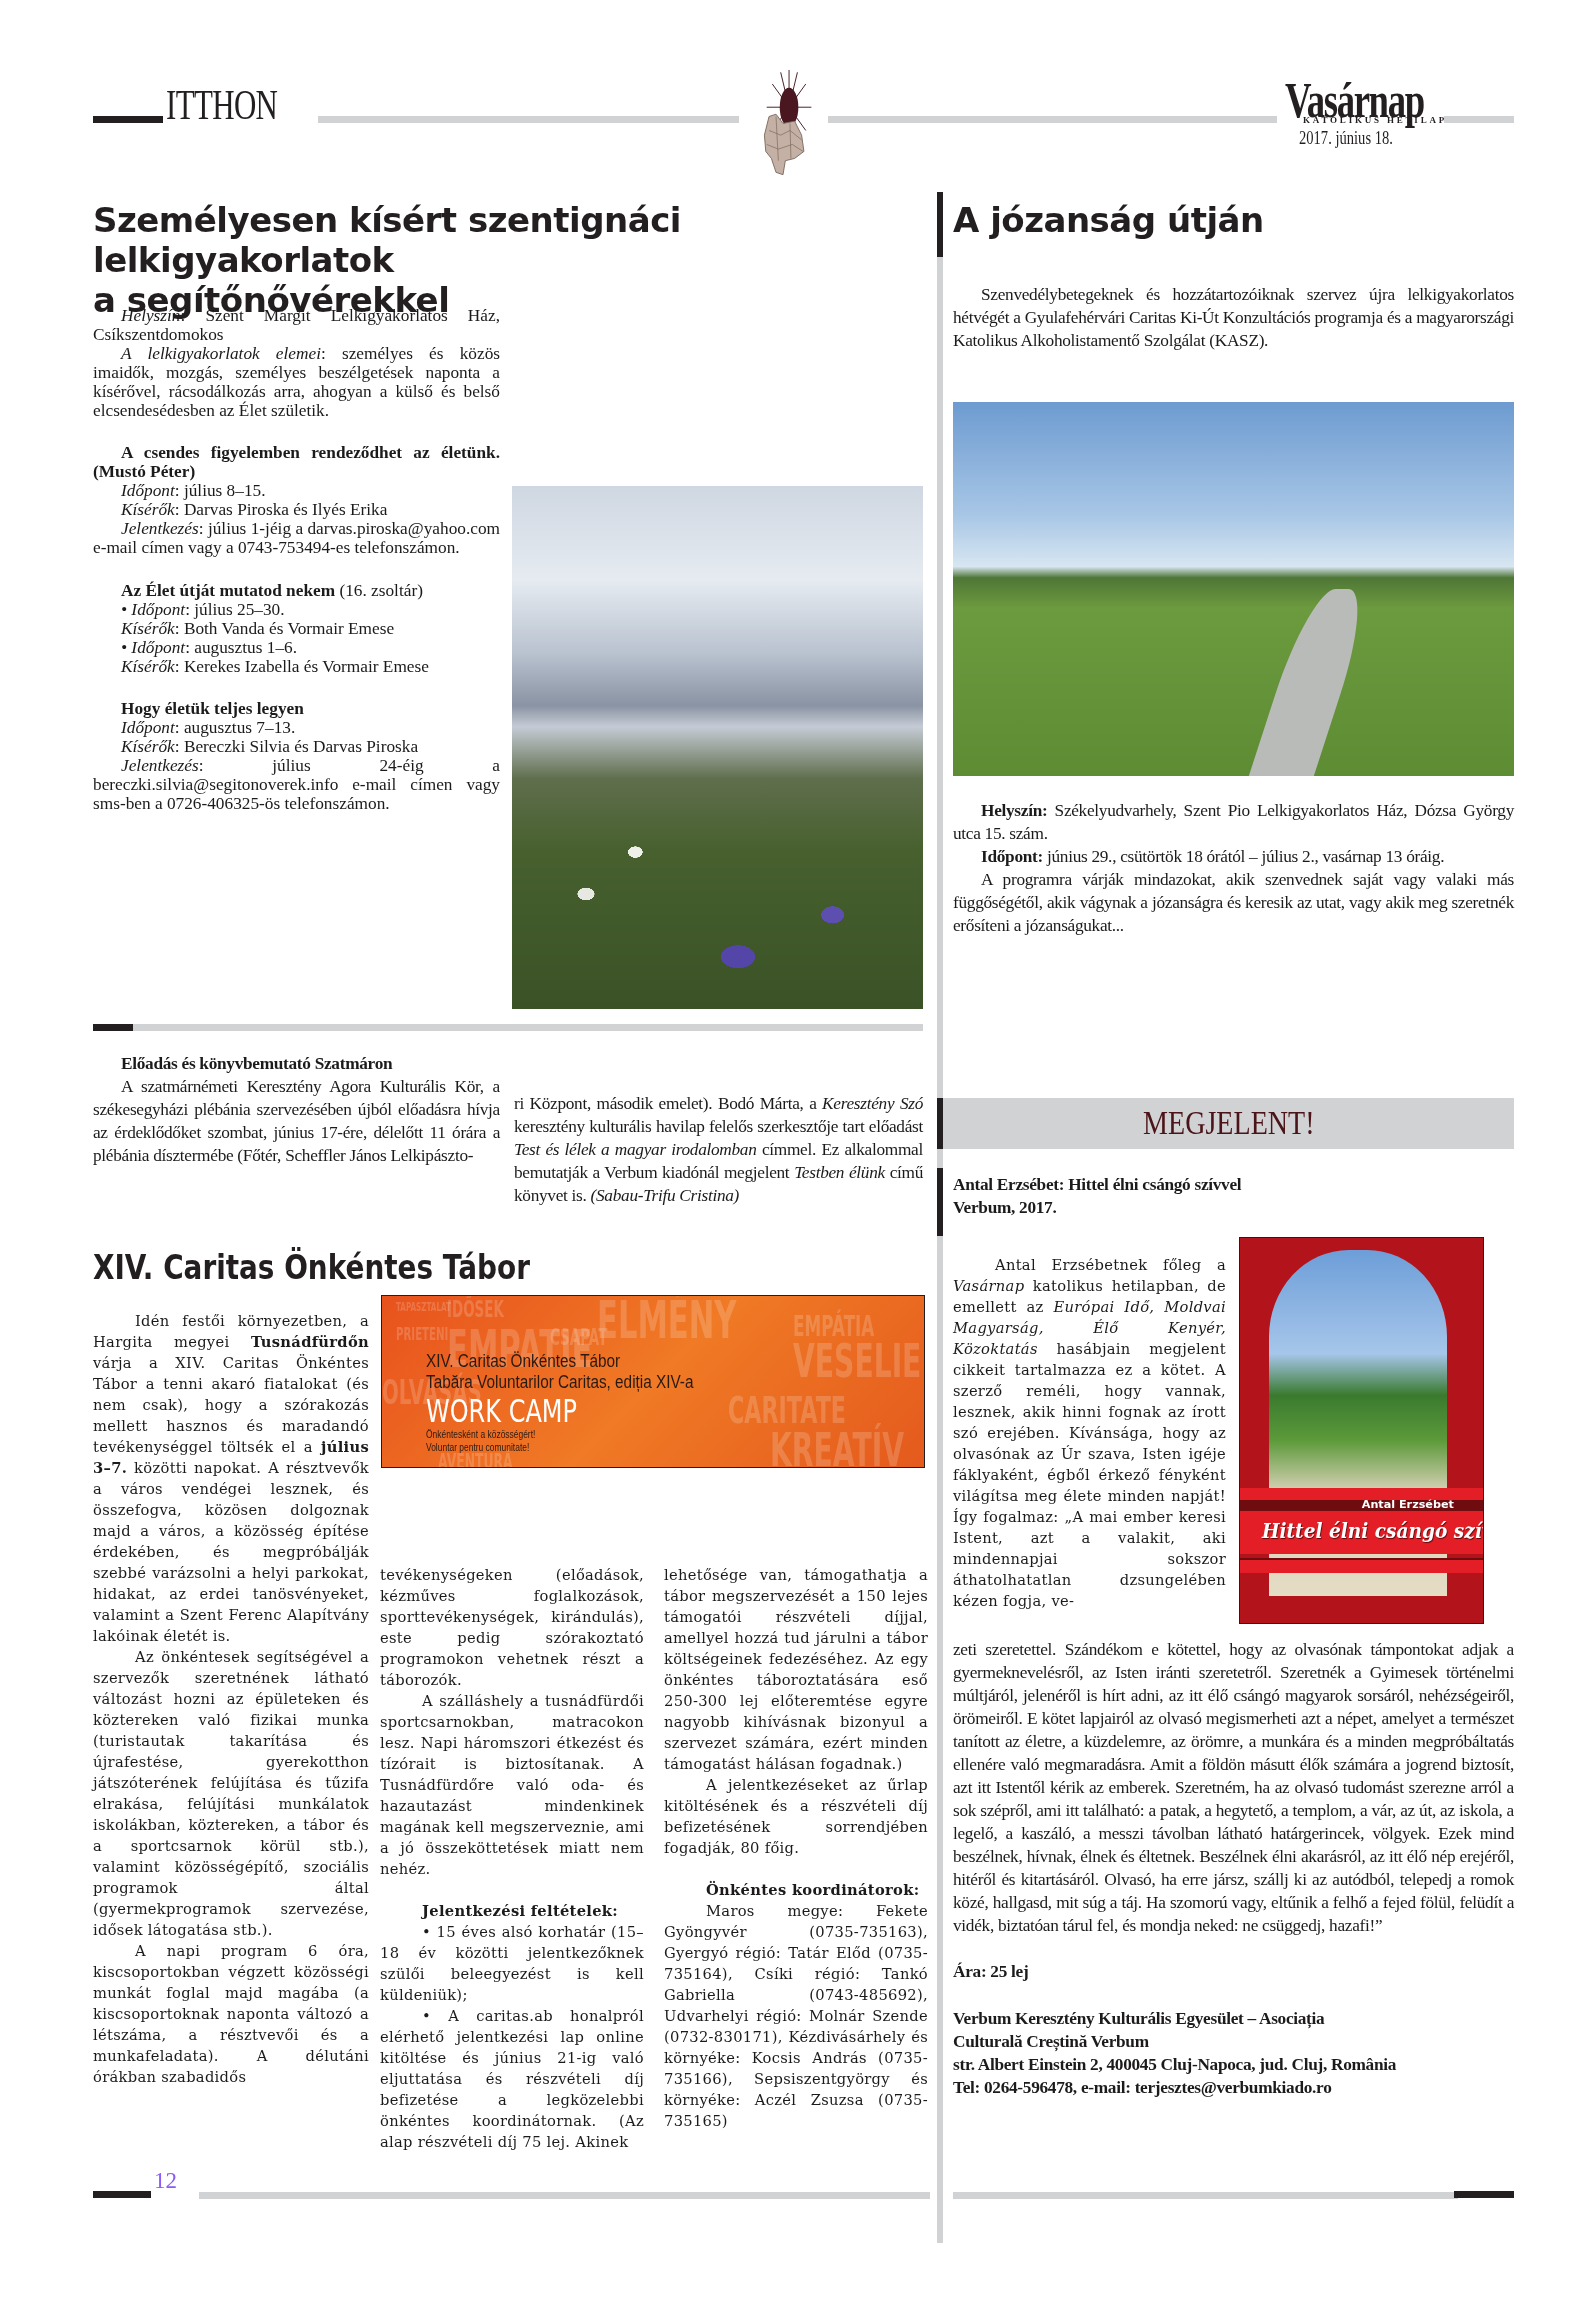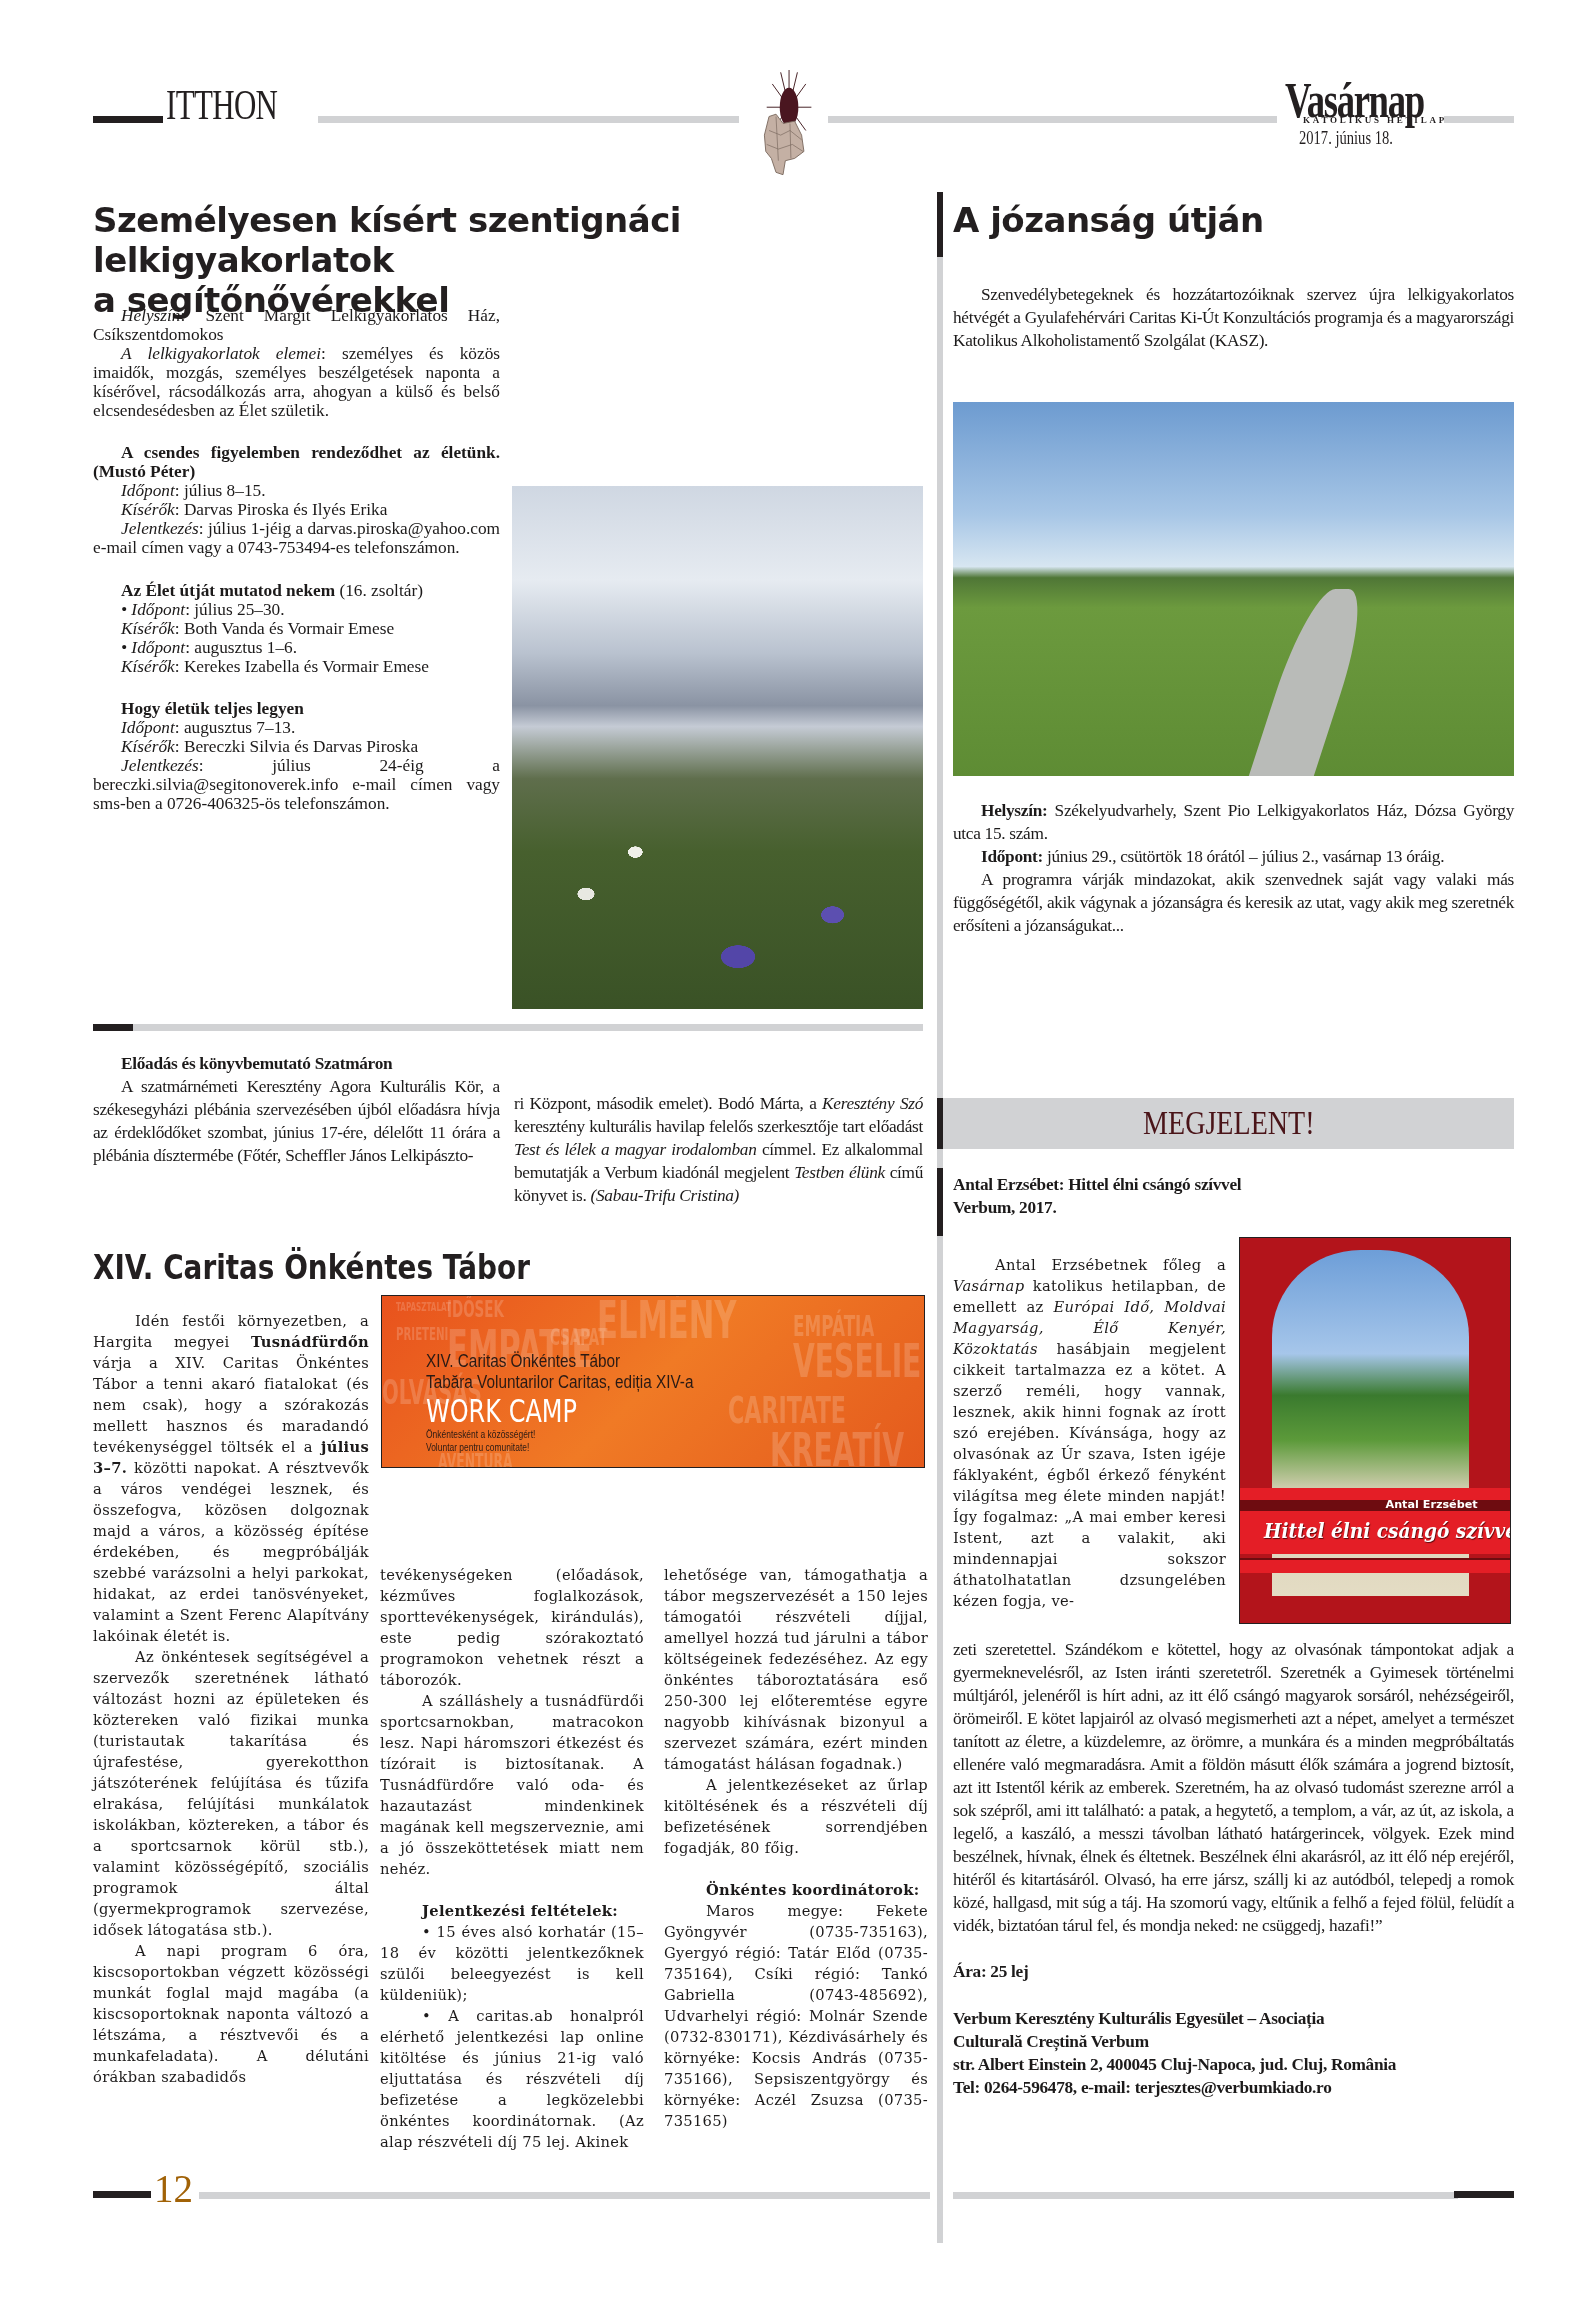--- a/index.html
+++ b/index.html
@@ -65,21 +65,21 @@
   .book .band1 { position: absolute; left: 0; right: 0; top: 65%; height: 3%; background: #e41e26; }
   .book .band2 { position: absolute; left: 0; right: 0; top: 68%; height: 3.2%; background: #6e0c10; }
   .book .band3 { position: absolute; left: 0; right: 0; top: 71%; height: 11%; background: #e41e26; }
   .book .band4 { position: absolute; left: 0; right: 0; top: 83%; height: 4%; background: #e41e26; border-top: 2.3px solid #6e0c10; }
   .book .author { position: absolute; right: 12%; top: 67.5%; font-family: "DejaVu Sans", sans-serif; font-weight: bold; font-size: 11.2px; color: #ffffff; }
   .book .title { position: absolute; left: 9%; top: 73%; font-family: "DejaVu Serif", serif; font-style: italic; font-weight: bold; font-size: 20.6px; color: #ffffff; white-space: nowrap; transform: scaleX(0.9); transform-origin: left top; text-shadow: 0.9px 0.9px 0.9px #5a0a0d; }
 
   .megjelent { background: #d1d2d4; display: flex; align-items: center; justify-content: center; }
   .megjelent span { font-family: "Liberation Serif", serif; font-size: 33px; color: #4a1418; transform: scaleX(0.85); display: inline-block; }
 
-  .pageno { font-family: "Liberation Serif", serif; font-size: 39px; color: #a16207; line-height: 1; }
+  .pageno { font-family: "Liberation Serif", serif; font-size: 23px; color: #8b5cf6; line-height: 1; }
 </style>
 </head>
 <body>
 
 <div class="abs hdr-black" style="left:93px; top:116px; width:70px;"></div>
 <div class="abs section-name" style="left:166px; top:83px;">ITTHON</div>
 <div class="abs hdr-gray" style="left:318px; top:116px; width:421px;"></div>
 
 <div class="abs" style="left:748px; top:70px; width:70px; height:107px;">
   <svg width="70" height="107" viewBox="0 0 150 230">
@@ -169,21 +169,21 @@
   <p style="text-indent:0;">Antal Erzsébet: Hittel élni csángó szívvel</p>
   <p style="text-indent:0;">Verbum, 2017.</p>
 </div>
 
 <div class="abs wide" style="left:953px; top:1242px; width:273px;">
   <p>
     <span>Antal Erzsébetnek főleg a </span><i>Vasárnap</i><span> katolikus hetilapban, de emellett az </span><i>Európai Idő, Moldvai Magyarság, Élő Kenyér, Közoktatás</i><span> hasábjain megjelent cikkeit tartalmazza ez a kötet. A szerző reméli, hogy vannak, lesznek, akik hinni fognak az írott szó erejében. Kívánsága, hogy az olvasónak az Úr szava, Isten igéje fáklyaként, égből érkező fényként világítsa meg élete minden napját! Így fogalmaz: „A mai ember keresi Istent, azt a valakit, aki mindennapjai sokszor áthatolhatatlan dzsungelében kézen fogja, ve-</span>
   </p>
 </div>
 
-<div class="abs book" style="left:1239px; top:1237px; width:272px; height:387px;">
+<div class="abs book" style="left:1239px; top:1237px; width:245px; height:387px;">
   <div class="arch"></div>
   <div class="band1"></div>
     <div class="band2"></div>
     <div class="band3"></div>
     <div class="band4"></div>
   <div class="author">Antal Erzsébet</div>
   <div class="title">Hittel élni csángó szívvel</div>
 </div>
 
 <div class="abs cond" style="left:953px; top:1638px; width:561px;">

